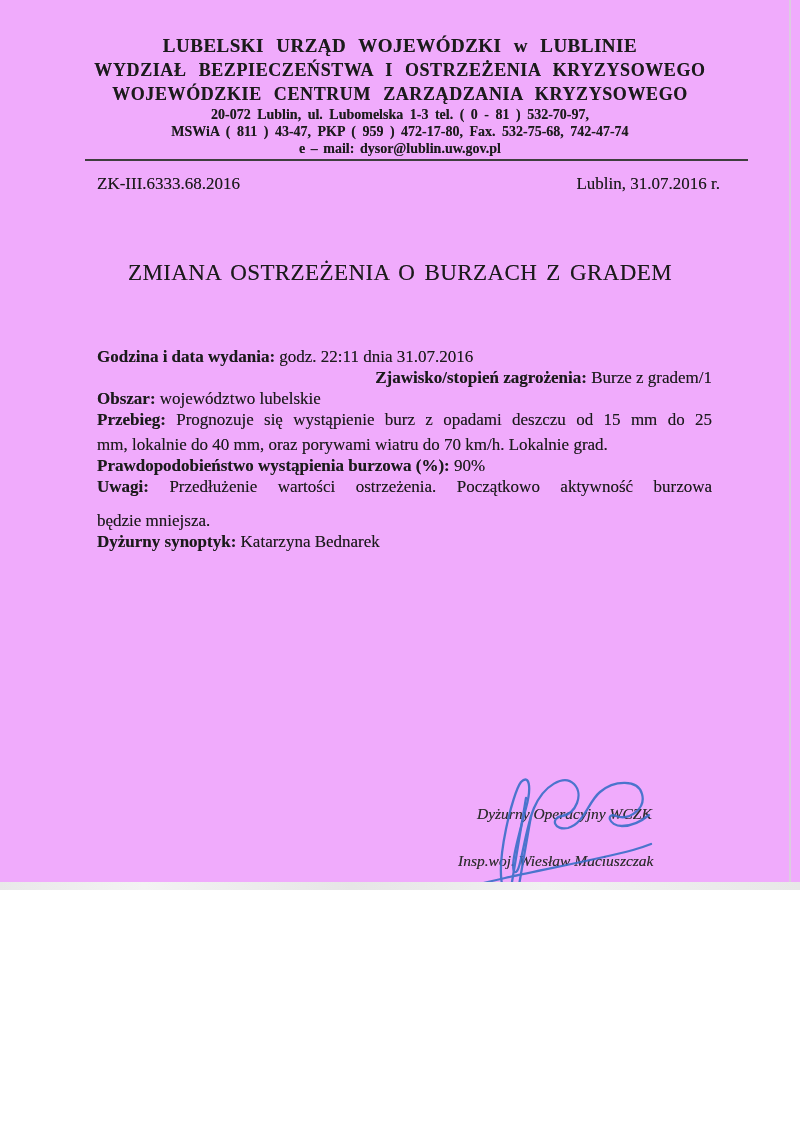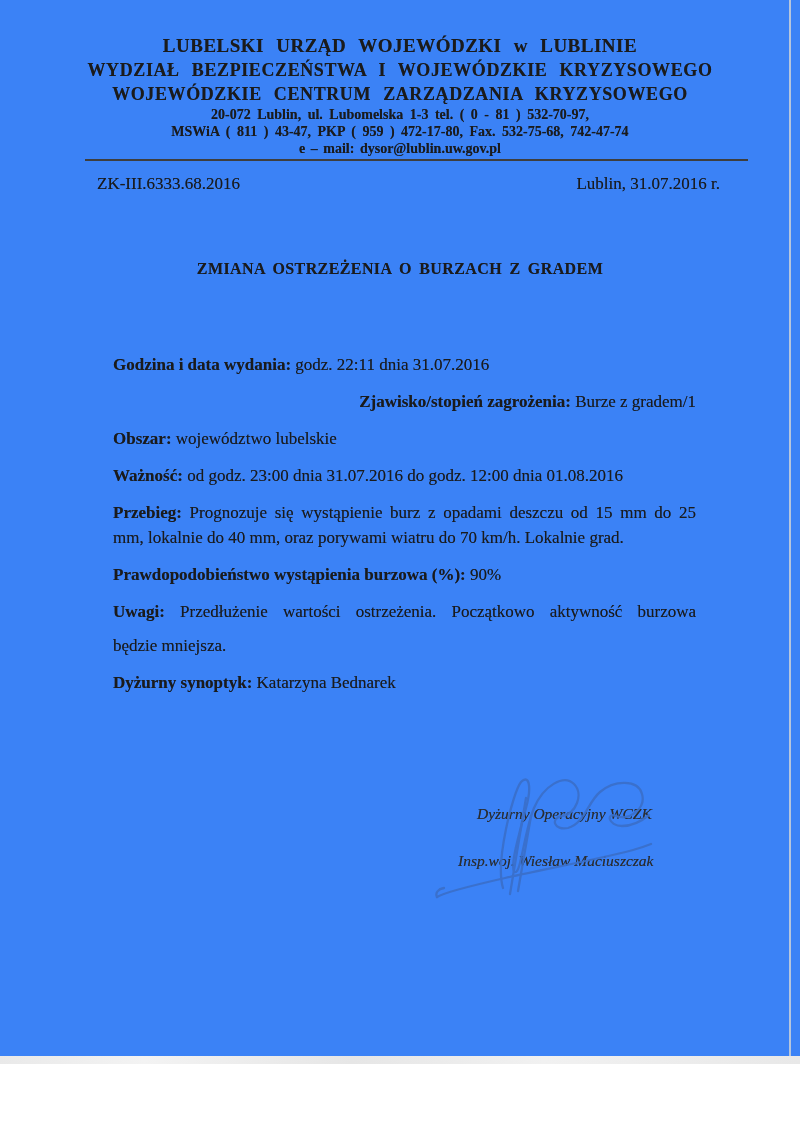--- a/index.html
+++ b/index.html
@@ -5,22 +5,22 @@
   html,body{margin:0;padding:0;}
   body{
     background:#ffffff;
     font-family:"Liberation Serif","DejaVu Serif",serif;
     color:#1b1b1b;
     -webkit-font-smoothing:antialiased;
   }
   .page{
     position:relative;
     width:800px;
-    height:1064px;
-    background:#3b82f6;
+    height:890px;
+    background:#f0abfc;
     overflow:hidden;
     text-shadow:0 0 0.4px rgba(0,0,0,0.45);
   }
   
   .letterhead{
     padding-top:34px;
     text-align:center;
     font-weight:bold;
   }
   .org-line1{font-size:19px; line-height:24px; letter-spacing:0.5px; word-spacing:7px;}
@@ -38,32 +38,32 @@
   .ref-row{
     display:flex;
     justify-content:space-between;
     padding:13px 80px 0 97px;
     font-size:17px;
   }
   
   .doc-title{
     margin-top:66px;
     text-align:center;
-    font-size:16px;
-    font-weight:bold;
+    font-size:23px;
+    font-weight:normal;
     letter-spacing:0.4px;
     word-spacing:3px;
   }
   
   .content{
     padding:60px 88px 0 97px;
     font-size:17px;
     line-height:21px;
   }
-  .content p{margin:16px;}
+  .content p{margin:0;}
   .fline{display:block;}
   .jline{
     display:block;
     text-align:justify;
     text-align-last:justify;
   }
   .cont-indent{display:block; padding-left:62px; margin-top:4px;}
   .cont-plain{display:block; margin-top:4px;}
   .p-issue{margin-top:0;}
   .p-office{margin-top:20px;}
@@ -113,21 +113,21 @@
     background:linear-gradient(to right,#e9e9e9 0%,#f3f3f3 18%,#e6e6e6 44%,#f1f1f1 68%,#e8e8e8 100%);
   }
 </style>
 </head>
 <body>
 
 <div class="page">
 
   <div class="letterhead">
     <div class="org-line1">LUBELSKI URZĄD WOJEWÓDZKI w LUBLINIE</div>
-    <div class="org-line2">WYDZIAŁ BEZPIECZEŃSTWA I WOJEWÓDZKIE KRYZYSOWEGO</div>
+    <div class="org-line2">WYDZIAŁ BEZPIECZEŃSTWA I OSTRZEŻENIA KRYZYSOWEGO</div>
     <div class="org-line3">WOJEWÓDZKIE CENTRUM ZARZĄDZANIA KRYZYSOWEGO</div>
     <div class="addr-line">20-072 Lublin, ul. Lubomelska 1-3   tel. ( 0 - 81 ) 532-70-97,</div>
     <div class="addr-line">MSWiA ( 811 ) 43-47,  PKP ( 959 ) 472-17-80,   Fax.  532-75-68, 742-47-74</div>
     <div class="email-line">e – mail: dysor@lublin.uw.gov.pl</div>
   </div>
   <hr class="header-rule">
 
   <div class="ref-row">
     <span>ZK-III.6333.68.2016</span>
     <span>Lublin, 31.07.2016 r.</span>
@@ -143,23 +143,20 @@
 
 
     <p class="p-phenomenon">
       <span class="fline"><b>Zjawisko/stopień zagrożenia:</b> <span>Burze z gradem/1</span></span>
     </p>
 
     <p class="p-area">
       <span class="fline"><b>Obszar:</b> <span>województwo lubelskie</span></span>
     </p>
 
-    <p class="p-validity">
-      <span class="fline"><b>Ważność:</b> <span>od godz. 23:00 dnia 31.07.2016 do godz. 12:00 dnia 01.08.2016</span></span>
-    </p>
 
     <p class="p-course">
       <span class="jline"><b>Przebieg:</b> <span>Prognozuje się wystąpienie burz z opadami deszczu od 15 mm do 25</span></span>
       <span class="cont-plain">mm, lokalnie do 40 mm, oraz porywami wiatru do 70 km/h. Lokalnie grad.</span>
     </p>
 
     <p class="p-probability">
       <span class="fline"><b>Prawdopodobieństwo wystąpienia burzowa (%):</b> <span>90%</span></span>
     </p>
 

